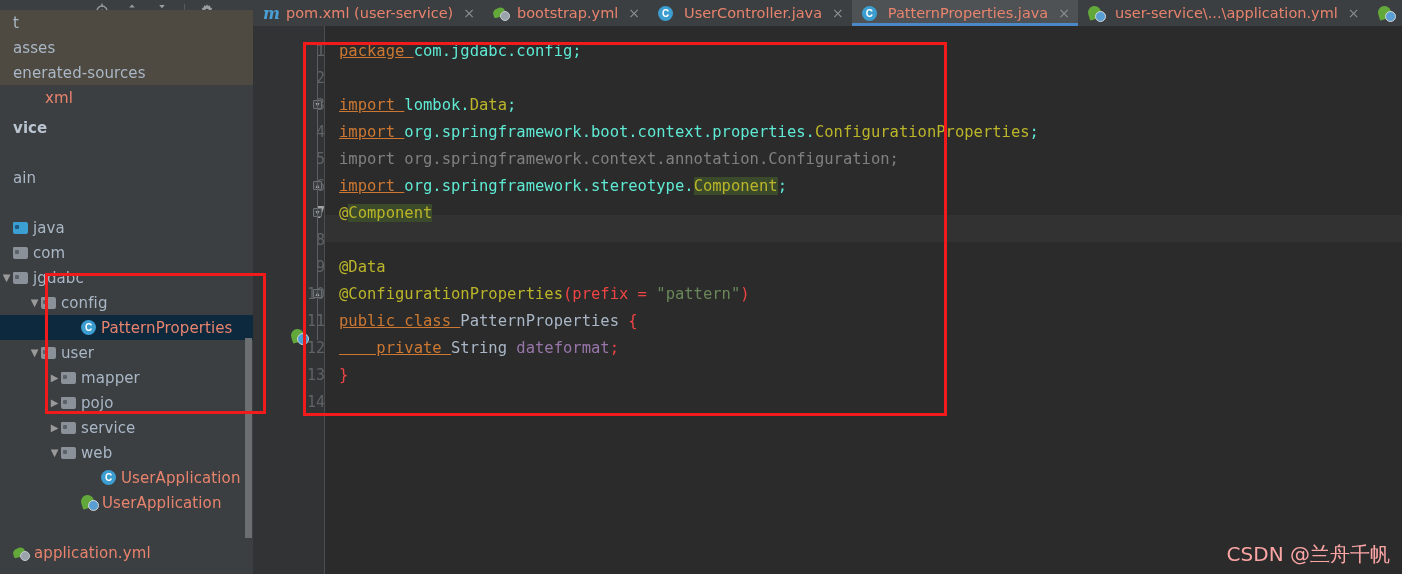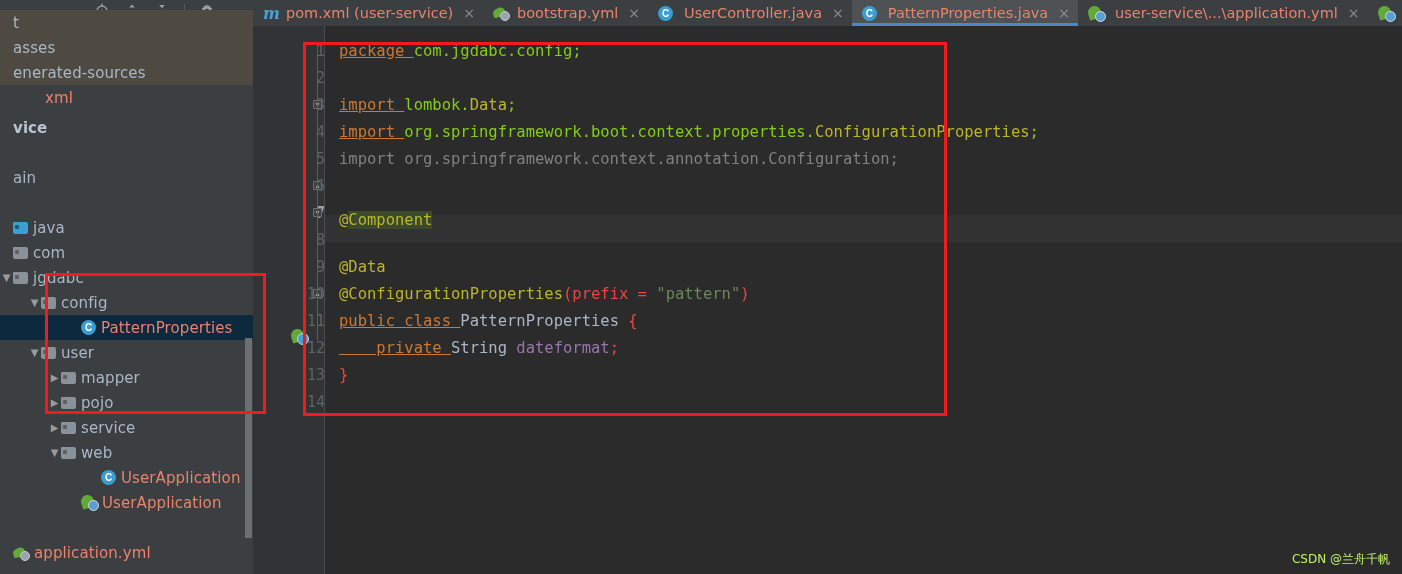--- a/index.html
+++ b/index.html
@@ -123,21 +123,21 @@
 
   #code { position:absolute; left:72px; top:0; right:0; height:548px; }
   .cline { position:absolute; left:0; width:100%; height:27px; line-height:27px;
      font-family:"DejaVu Sans Mono", monospace; font-size:15.5px;
      white-space:pre; color:#a9b7c6; }
   .cline .ind { display:inline-block; }
   #hl-line { position:absolute; left:0; top:189px; width:1149px; height:27px;
      background:#323232; }
 
   .k-key   { color:#cc7832;text-decoration:underline; }          
-  .k-pkg   { color:#84cc16;margin-top:24px; }
+  .k-pkg   { color:#5eead4;margin-top:24px; }
   .k-ann   { color:#bbb529; }          
   .k-str   { color:#6a8759; }          
   .k-grey  { color:#808080; }          
   .k-field { color:#9876aa; }          
   .k-type  { color:#a9b7c6; }
   .k-white { color:#ef4444; }
   .hl-occ  { background:#3a4a2a; }     
 
   
   .fold { position:absolute; width:9px; height:9px; border:1px solid #6e7173;
@@ -152,21 +152,21 @@
   #bean-ico::after { content:""; position:absolute; left:6px; top:4px;
      width:10px; height:10px; border-radius:50%; background:#4a9fd4;
      border:1.5px solid #cfd3d6; }
 
   
   .redbox { position:absolute; border:3px solid #f11b1b; pointer-events:none;
      background:transparent; }
 
   
   #watermark { position:absolute; right:12px; bottom:6px;
-     color:#bef264; font-size:12px; font-family:"DejaVu Sans", sans-serif; }
+     color:#fca5a5; font-size:20px; font-family:"DejaVu Sans", sans-serif; }
 </style>
 </head>
 <body>
 
 <div id="root">
 
   <div id="tree-panel">
 
     <div id="tree-toolbar">
       <span>
@@ -368,21 +368,22 @@
         <div class="lnum" style="top: 363px;">14</div>
       </div>
     <div id="gutter-line"></div>
     <div id="bean-ico"></div>
     <div id="code">
         <div class="cline" style="top: 12px;"><span class="ind" style="width:14px"></span><span class="k-key">package </span><span class="k-pkg">com.jgdabc.config;</span></div>
         <div class="cline" style="top: 39px;"><span class="ind" style="width:14px"></span></div>
         <div class="cline" style="top: 66px;"><span class="ind" style="width:14px"></span><span class="k-key">import </span><span class="k-pkg">lombok.</span><span class="k-ann">Data</span><span class="k-pkg">;</span></div>
         <div class="cline" style="top: 93px;"><span class="ind" style="width:14px"></span><span class="k-key">import </span><span class="k-pkg">org.springframework.boot.context.properties.</span><span class="k-ann">ConfigurationProperties</span><span class="k-pkg">;</span></div>
         <div class="cline" style="top: 120px;"><span class="ind" style="width:14px"></span><span class="k-grey">import org.springframework.context.annotation.Configuration;</span></div>
-        <div class="cline" style="top: 181px;"><span class="ind" style="width:14px"></span><span class="k-ann">@</span><span class="k-ann hl-occ">Component</span></div>
+        <div class="cline" style="top: 147px;"><span class="ind" style="width:14px"></span><span class="k-key">import </span><span class="k-pkg">org.springframework.stereotype.</span><span class="k-ann hl-occ">Component</span><span class="k-pkg">;</span></div>
+        <div class="cline" style="top: 174px;"><span class="ind" style="width:14px"></span><span class="k-ann">@</span><span class="k-ann hl-occ">Component</span></div>
         <div class="cline" style="top: 201px;"><span class="ind" style="width:14px"></span></div>
         <div class="cline" style="top: 228px;"><span class="ind" style="width:14px"></span><span class="k-ann">@Data</span></div>
         <div class="cline" style="top: 255px;"><span class="ind" style="width:14px"></span><span class="k-ann">@ConfigurationProperties</span><span class="k-white">(prefix = </span><span class="k-str">"pattern"</span><span class="k-white">)</span></div>
         <div class="cline" style="top: 282px;"><span class="ind" style="width:14px"></span><span class="k-key">public class </span><span class="k-type">PatternProperties</span><span class="k-white"> {</span></div>
         <div class="cline" style="top: 309px;"><span class="ind" style="width:14px"></span><span class="k-key">    private </span><span class="k-type">String</span><span class="k-white"> </span><span class="k-field">dateformat</span><span class="k-white">;</span></div>
         <div class="cline" style="top: 336px;"><span class="ind" style="width:14px"></span><span class="k-white">}</span></div>
         <div class="cline" style="top: 363px;"><span class="ind" style="width:14px"></span></div>
         <div class="fold" style="left: -12px; top: 74px;">▾</div>
         <div class="fold" style="left: -12px; top: 155px;">▴</div>
         <div class="fold" style="left: -12px; top: 182px;">▾</div>

